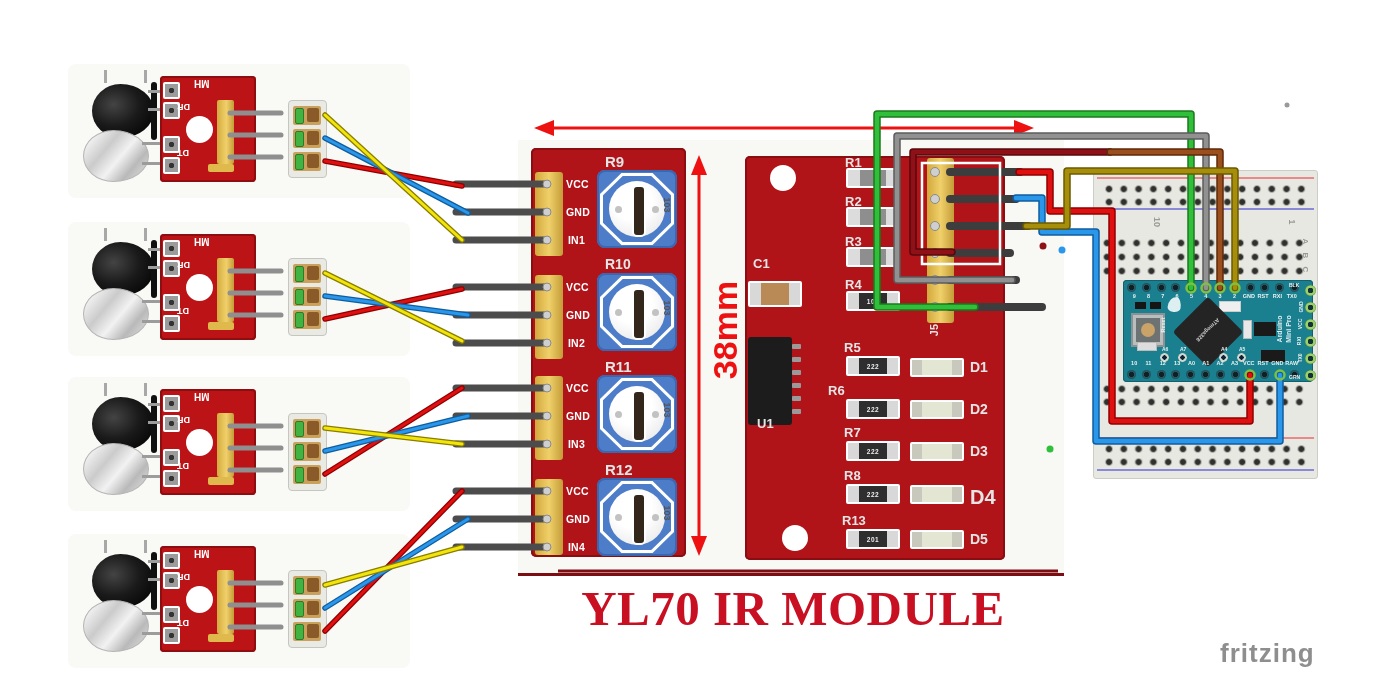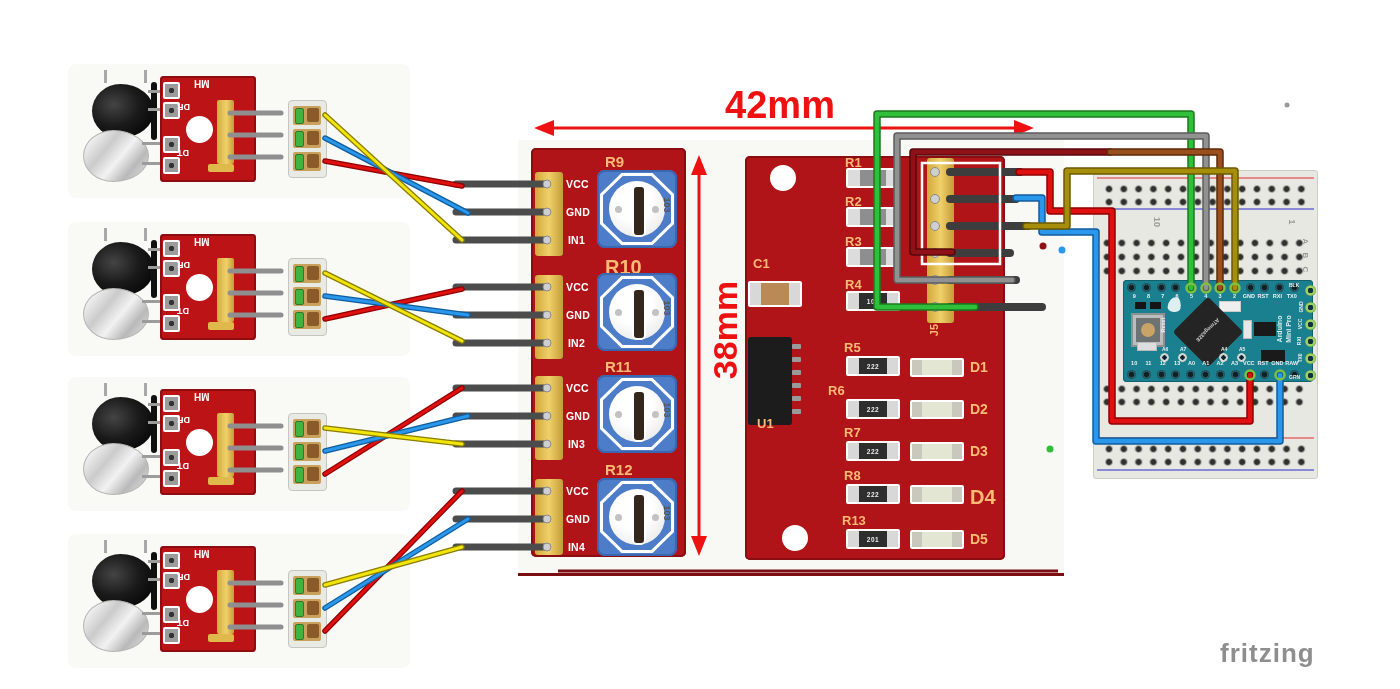--- a/index.html
+++ b/index.html
@@ -40,21 +40,21 @@
   .scell::before{content:'';position:absolute;left:2px;top:2px;width:7px;height:14px;background:#41b341;
                  border:1px solid #2c7a2c;border-radius:2px}
   .scell::after{content:'';position:absolute;right:2px;top:2px;width:12px;height:14px;background:#8a5a28;border-radius:2px}
 
   
   .pcb{position:absolute;background:var(--pcb_red);border-radius:5px;box-shadow:inset 0 0 0 2px #8a0d11}
   .mconn{position:absolute;left:4px;width:28px;border-radius:3px;
          background:linear-gradient(90deg,#d2a83c,#f0d06a 50%,#c49c38),
                     repeating-linear-gradient(180deg,rgba(0,0,0,.12) 0 2px,rgba(0,0,0,0) 2px 27px)}
   .mlab{position:absolute;color:#fff;font-weight:bold;font-size:10.5px;letter-spacing:.2px}
-  .rlab{position:absolute;color:#fdba74;font-weight:bold;font-size:13px}
+  .rlab{position:absolute;color:#e5e5e5;font-weight:bold;font-size:13px}
   .pot{position:absolute;left:66px;width:80px;height:78px;background:var(--pot_blue);border-radius:8px;
        box-shadow:inset 0 0 0 2px #3b66b0}
   .oct1{position:absolute;inset:3px;background:#fff;
         clip-path:polygon(29% 0,71% 0,100% 29%,100% 71%,71% 100%,29% 100%,0 71%,0 29%)}
   .oct2{position:absolute;inset:6px;background:var(--pot_blue);
         clip-path:polygon(29% 0,71% 0,100% 29%,100% 71%,71% 100%,29% 100%,0 71%,0 29%)}
   .dial{position:absolute;left:12px;top:11px;width:56px;height:56px;border-radius:50%;
         background:radial-gradient(circle at 42% 35%,#fff 40%,#e2e2e2)}
   .slot{position:absolute;left:35px;top:15px;width:10px;height:48px;background:#33261a;
         border:2px solid #fff;border-radius:5px}
@@ -244,21 +244,21 @@
     <div class="mlab" style="left:35px;top:161px">GND</div>
     <div class="mlab" style="left:37px;top:189px">IN2</div>
     <div class="mlab" style="left:35px;top:234px">VCC</div>
     <div class="mlab" style="left:35px;top:262px">GND</div>
     <div class="mlab" style="left:37px;top:290px">IN3</div>
     <div class="mlab" style="left:35px;top:337px">VCC</div>
     <div class="mlab" style="left:35px;top:365px">GND</div>
     <div class="mlab" style="left:37px;top:393px">IN4</div>
 
     <div class="rlab" style="left:74px;top:5px;font-size:15px">R9</div>
-    <div class="rlab" style="left:74px;top:108px;font-size:20px">R10</div>
+    <div class="rlab" style="left:74px;top:108px;font-size:14px">R10</div>
     <div class="rlab" style="left:74px;top:210px;font-size:15px">R11</div>
     <div class="rlab" style="left:74px;top:313px;font-size:15px">R12</div>
 
     <div class="pot" style="top:22px">
       <div class="oct1"></div>
         <div class="oct2"></div>
       <div class="dial"></div>
       <div class="ddot" style="left:18px"></div>
         <div class="ddot" style="left:55px"></div>
       <div class="slot"></div>
@@ -472,22 +472,22 @@
     <div class="flab rotm90" style="left:172px;top:41px">VCC</div>
     <div class="fpin" style="top:39px"></div>
     <div class="flab rotm90" style="left:172px;top:58px">RXI</div>
     <div class="fpin" style="top:56px"></div>
     <div class="flab rotm90" style="left:172px;top:75px">TX0</div>
     <div class="fpin" style="top:73px"></div>
     <div class="flab" style="left:166px;top:94px">GRN</div>
     <div class="fpin" style="top:90px"></div>
   </div>
 
-  <div class="dim" style="left:695px;top:84px;width:170px;text-align:center;font-size:38px">42mm</div>
   <div class="dim" style="left:676px;top:310px;width:100px;height:40px;text-align:center;font-size:34px;transform:rotate(-90deg)">38mm</div>
+  <div class="title">YL70 IR MODULE</div>
   <div class="fritz">fritzing</div>
 
   <svg width="1400" height="689" viewBox="0 0 1400 689">
 
     <g stroke="#4c4c4c" stroke-width="7" stroke-linecap="round">
       <line x1="456" y1="184" x2="546" y2="184"></line>
         <line x1="456" y1="212" x2="546" y2="212"></line>
         <line x1="456" y1="240" x2="546" y2="240"></line>
       <line x1="456" y1="287" x2="546" y2="287"></line>
         <line x1="456" y1="315" x2="546" y2="315"></line>

